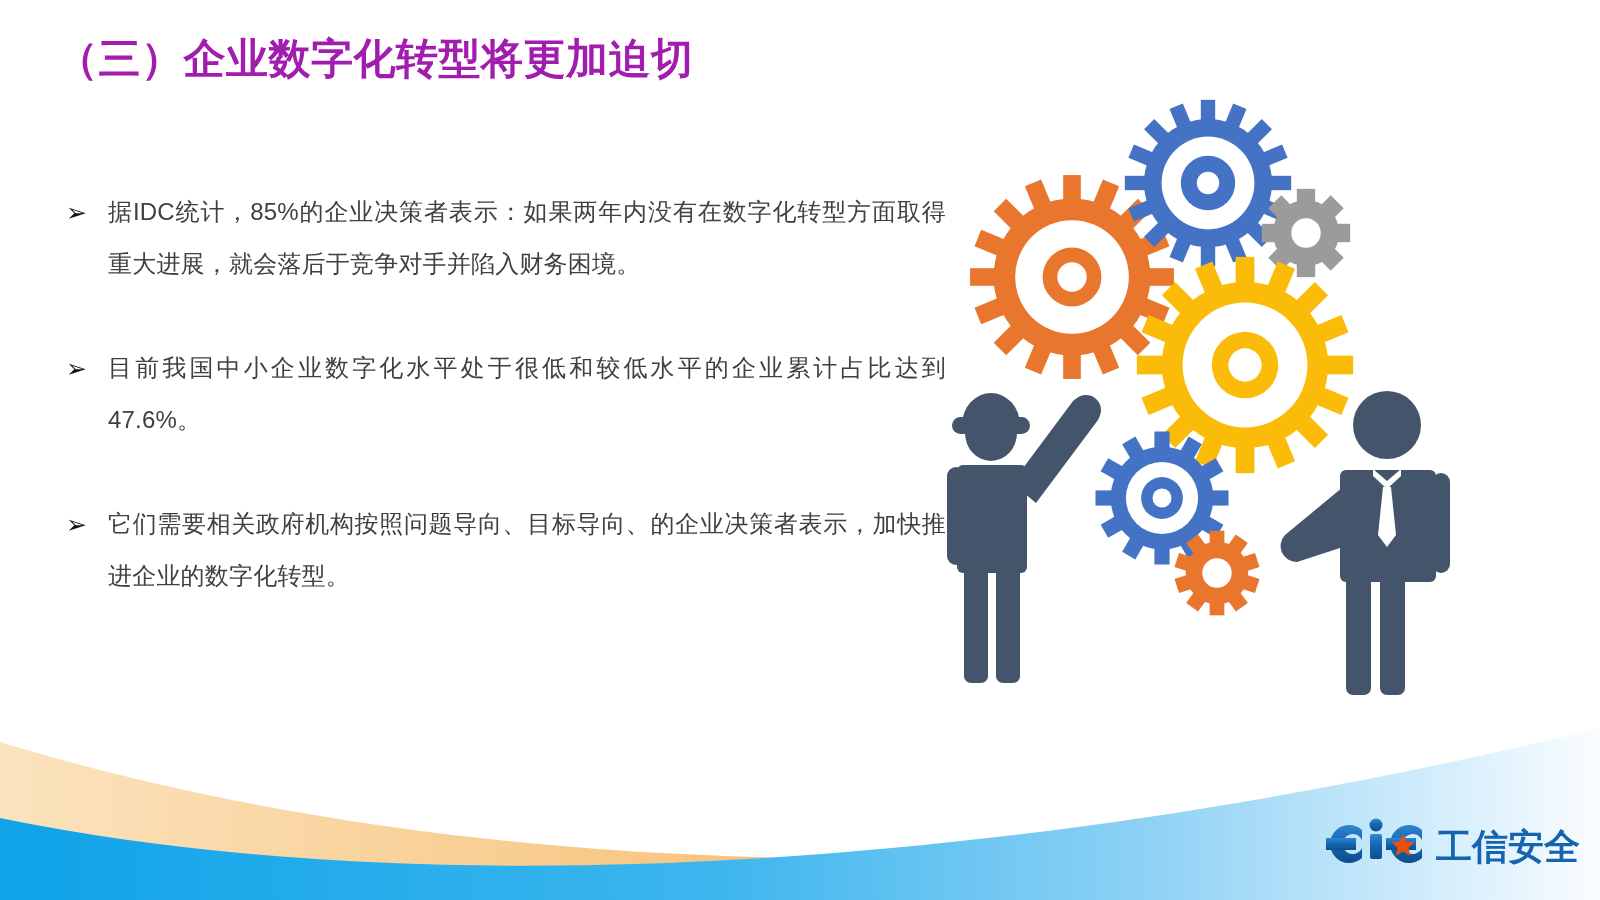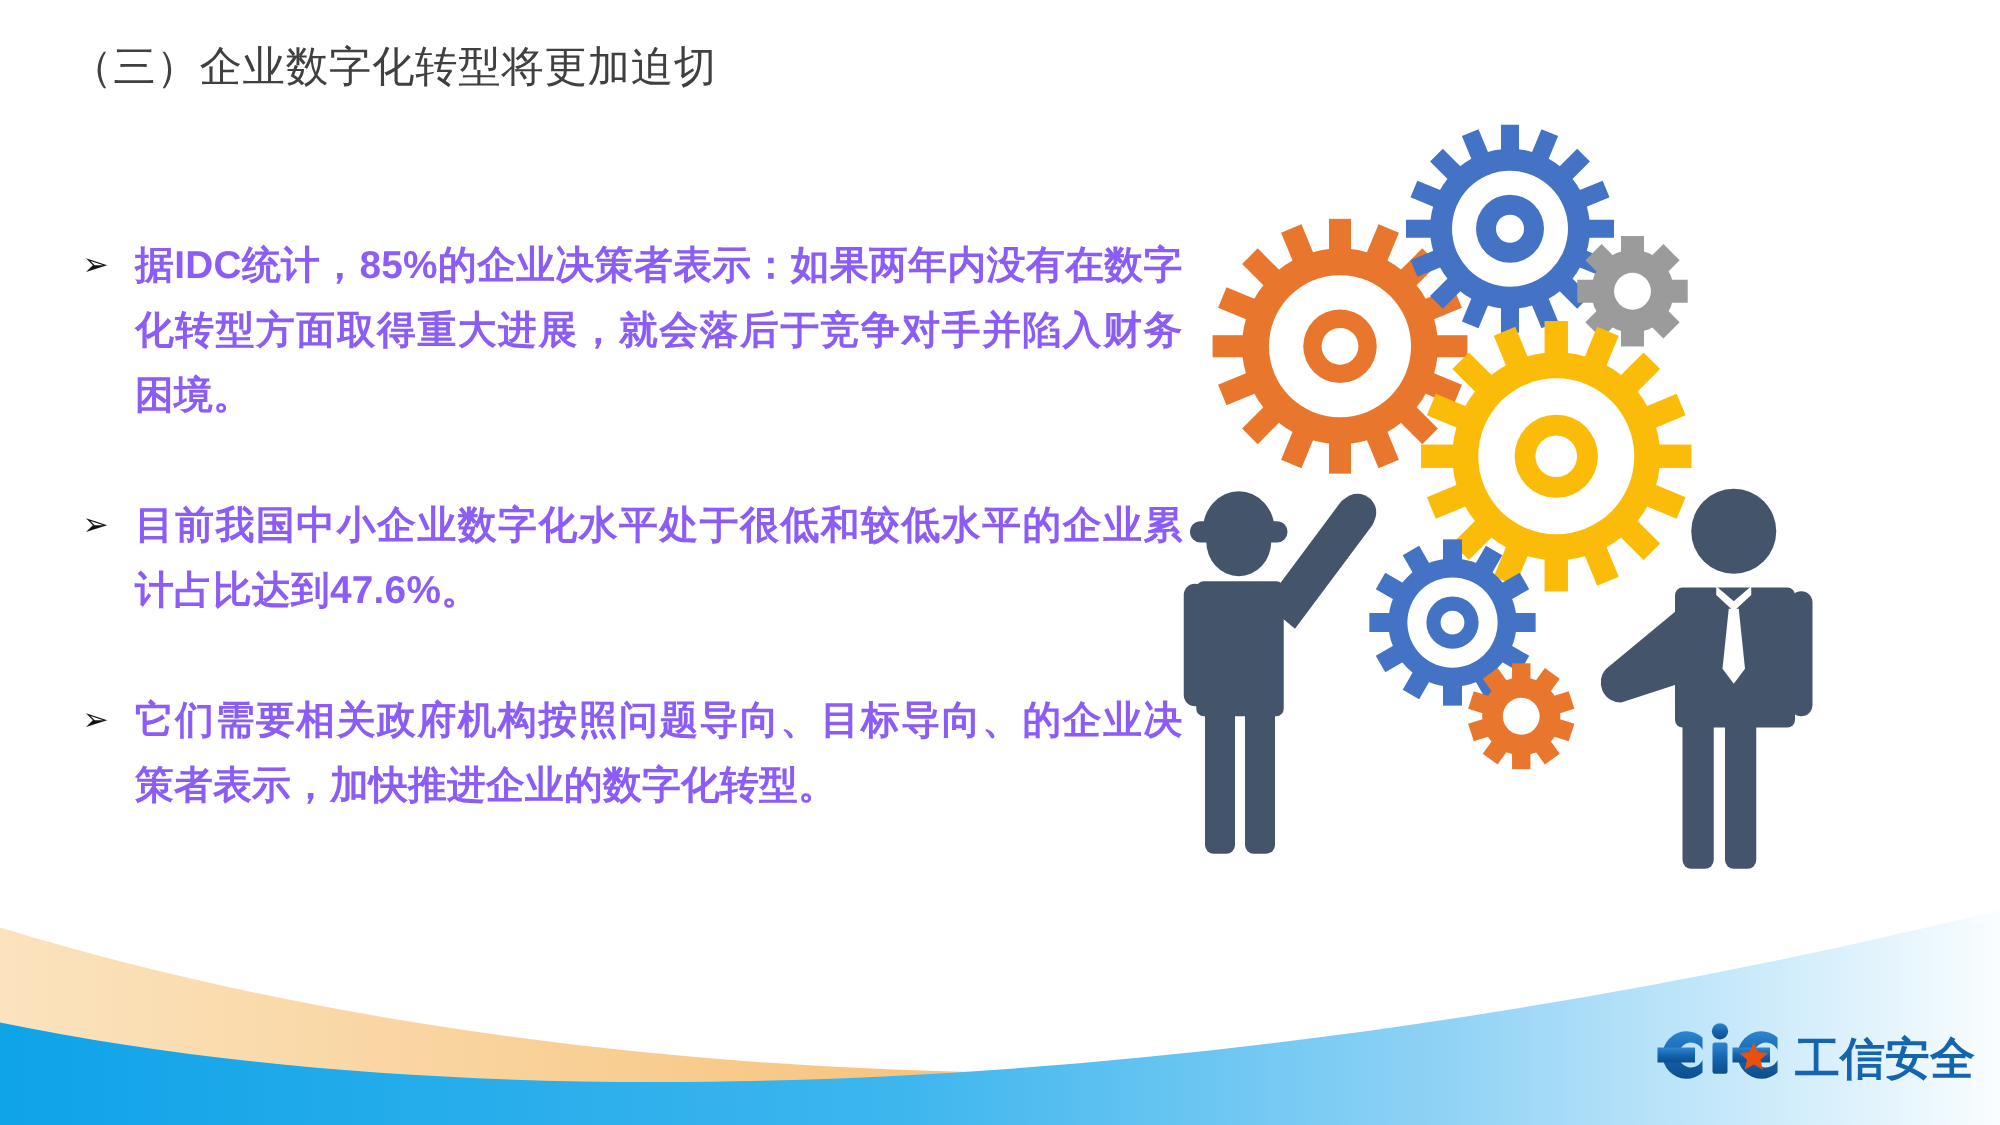--- a/index.html
+++ b/index.html
@@ -16,23 +16,23 @@
     height: 900px;
     background: #ffffff;
     overflow: hidden;
   }
 
   
   .slide-title {
     position: absolute;
     left: 56px;
     top: 34px;
-    font-size: 34px;
-    font-weight: normal;
-    color: #404040;
+    font-size: 42px;
+    font-weight: bold;
+    color: #a21caf;
     letter-spacing: 0.5px;
     white-space: nowrap;
     line-height: 1.2;
   }
 
   
   .body-list {
     position: absolute;
     left: 66px;
     top: 186px;
@@ -47,27 +47,26 @@
   .bullet-marker {
     flex: 0 0 auto;
     width: 42px;
     font-size: 25px;
     line-height: 52px;
     color: #111111;
     text-align: left;
   }
   .bullet-text {
     flex: 1 1 auto;
-    font-size: 31px;
+    font-size: 24px;
     line-height: 52px;
-    color: #8b5cf6;
+    color: #404040;
     text-align: justify;
     text-justify: inter-ideograph;
     letter-spacing: 0.2px;
-    font-weight: bold;
   }
 
   
   .illustration {
     position: absolute;
     left: 940px;
     top: 95px;
     width: 560px;
     height: 610px;
   }

